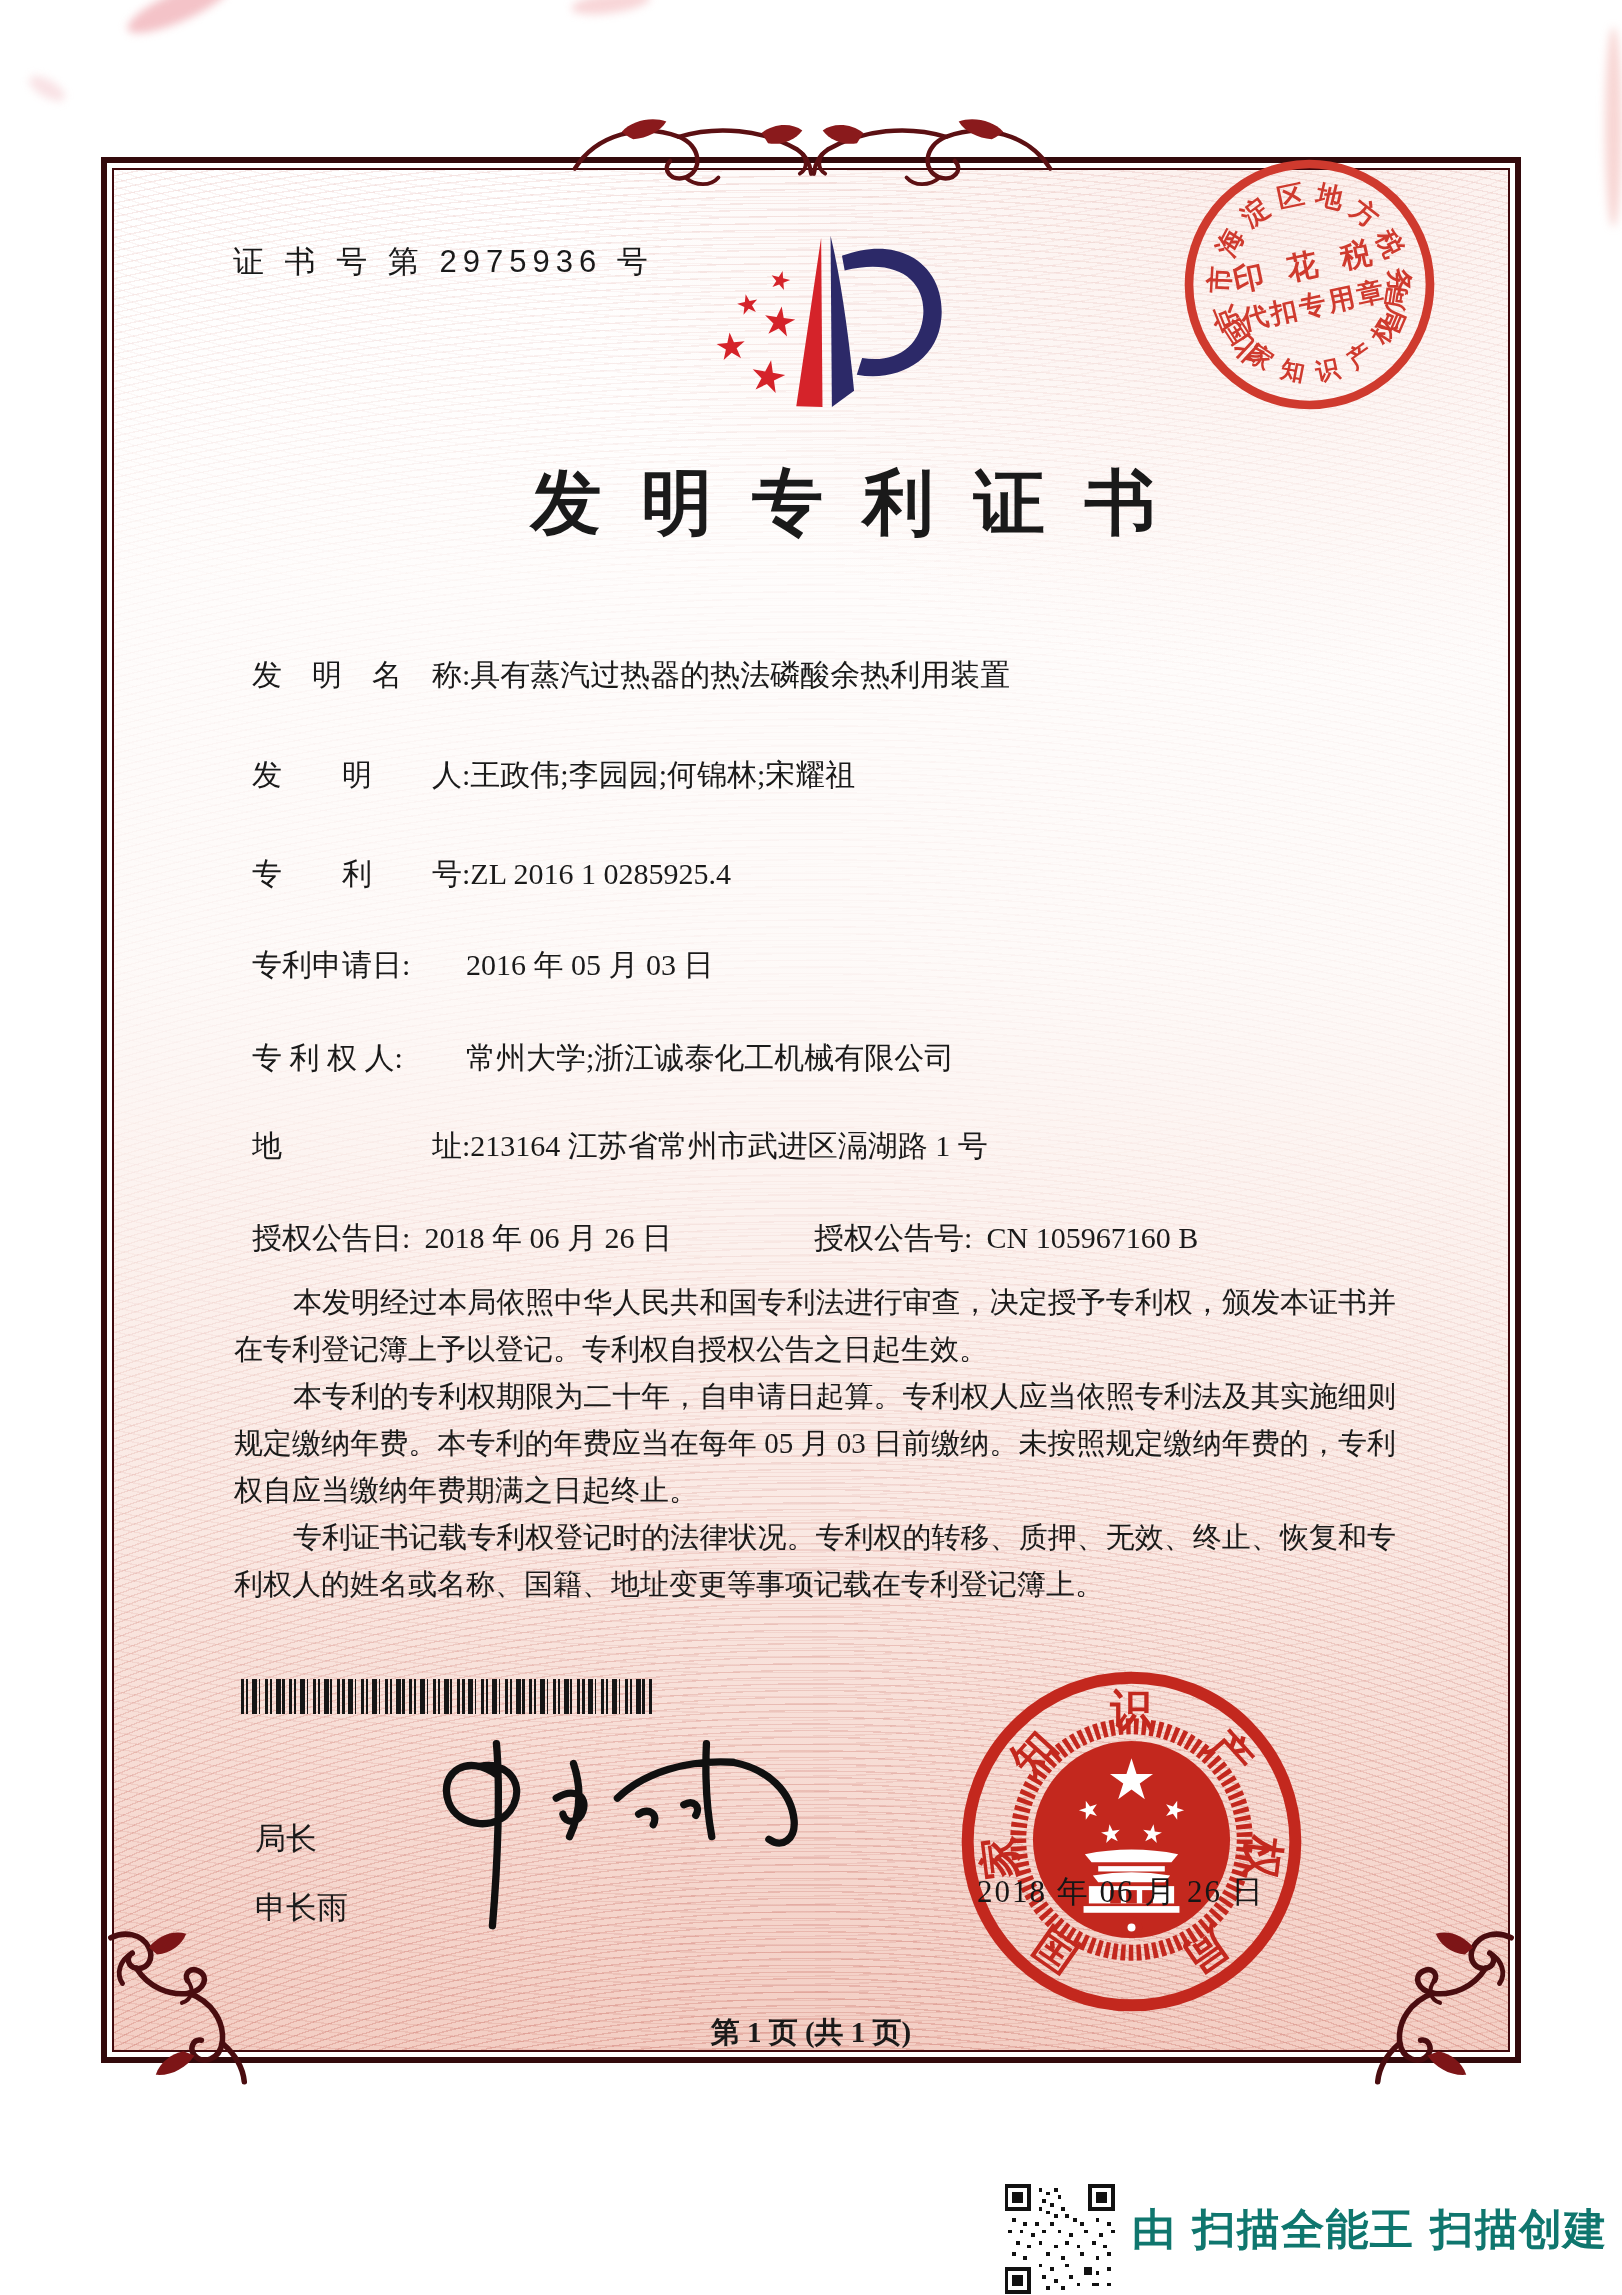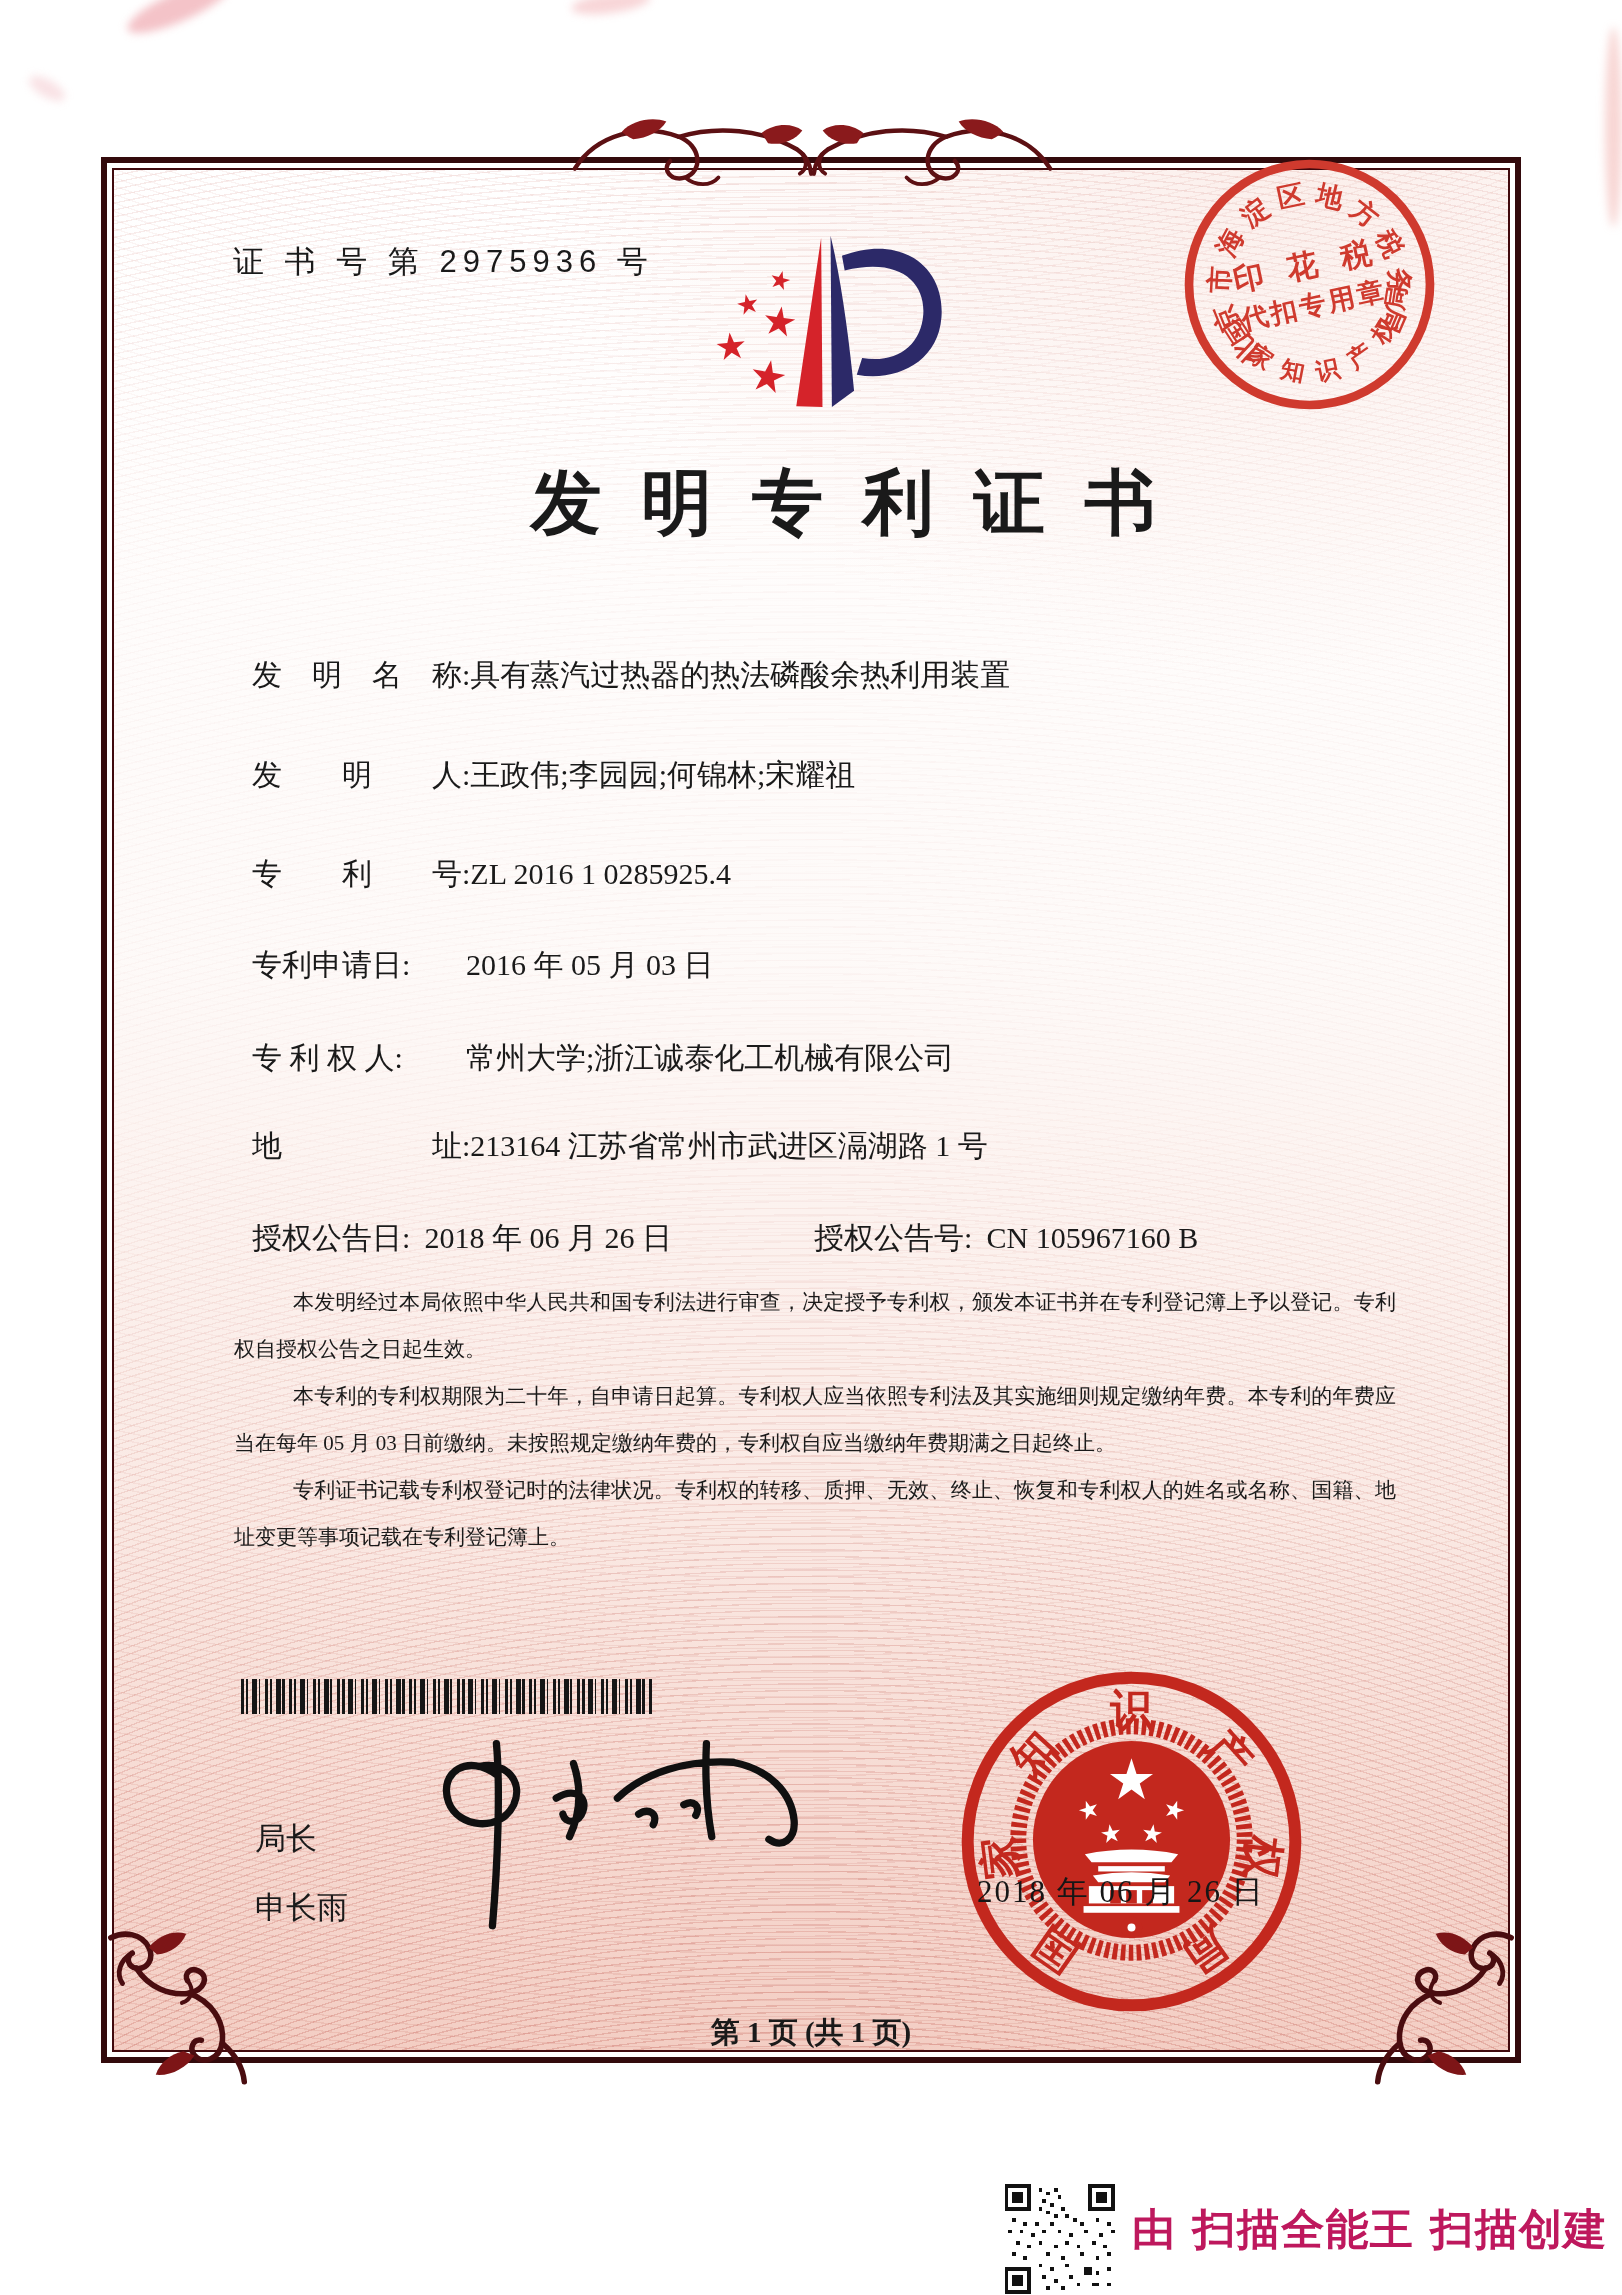--- a/index.html
+++ b/index.html
@@ -39,21 +39,21 @@
   .title{position:absolute;left:101px;top:456px;width:1484px;text-align:center;
          font-family:"DejaVu Sans","Liberation Sans",sans-serif;font-weight:bold;
          font-size:71px;letter-spacing:.56em;text-indent:.56em;}
 
   .field-row{position:absolute;left:252px;display:flex;white-space:nowrap;font-size:30px;line-height:40px;}
   .field-row .lbl{display:inline-block;min-width:214px;}
   .row0{top:655px}.row1{top:755px}.row2{top:854px}.row3{top:945px}.row4{top:1038px}.row5{top:1126px}
   .grant-row{position:absolute;left:252px;top:1218px;width:1171px;font-size:30px;white-space:nowrap;}
   .grant-no{position:absolute;left:562px;top:0;}
 
-  .paras{position:absolute;left:234px;top:1279px;width:1162px;font-size:21px;line-height:47px;text-align:justify;}
+  .paras{position:absolute;left:234px;top:1279px;width:1162px;font-size:29px;line-height:47px;text-align:justify;}
   .paras p{margin:0;text-indent:59px;}
 
   .barcode{position:absolute;left:241px;top:1679px;width:411px;height:35px;
     background-image:
       repeating-linear-gradient(90deg,#161616 0 3.3px,rgba(0,0,0,0) 3.3px 5.3px,#161616 5.3px 7.3px,
         rgba(0,0,0,0) 7.3px 11.3px,#161616 11.3px 16px,rgba(0,0,0,0) 16px 18px,#161616 18px 19.3px,rgba(0,0,0,0) 19.3px 24px),
       repeating-linear-gradient(90deg,rgba(0,0,0,0) 0 29px,#161616 29px 31px,rgba(0,0,0,0) 31px 41px,
         #161616 41px 44px,rgba(0,0,0,0) 44px 60px);}
 
   .signer-title{position:absolute;left:255px;top:1818px;font-size:31px;font-family:"DejaVu Sans","Liberation Sans",sans-serif;}
@@ -61,21 +61,21 @@
   .signature{position:absolute;left:419px;top:1733px;}
 
   .seal{position:absolute;left:955px;top:1665px;}
   .seal-date{position:absolute;left:977px;top:1871px;font-size:31px;letter-spacing:2px;color:#161616;z-index:5;}
 
   .tax-stamp{position:absolute;left:1179px;top:154px;transform:rotate(-12deg);}
 
   .page-footer{position:absolute;left:101px;top:2013px;width:1420px;text-align:center;font-size:29px;font-weight:bold;}
 
   .qr{position:absolute;left:1003px;top:2184px;}
-  .scan-note{position:absolute;left:1132px;top:2201px;font-size:43px;font-weight:600;color:#be185d;
+  .scan-note{position:absolute;left:1132px;top:2201px;font-size:43px;font-weight:600;color:#0f766e;
              font-family:"DejaVu Sans","Liberation Sans",sans-serif;letter-spacing:1.3px;}
 </style>
 </head>
 <body>
 
 <div class="page">
 
   <div class="smudge a"></div>
   <div class="smudge b"></div>
   <div class="smudge c"></div>

